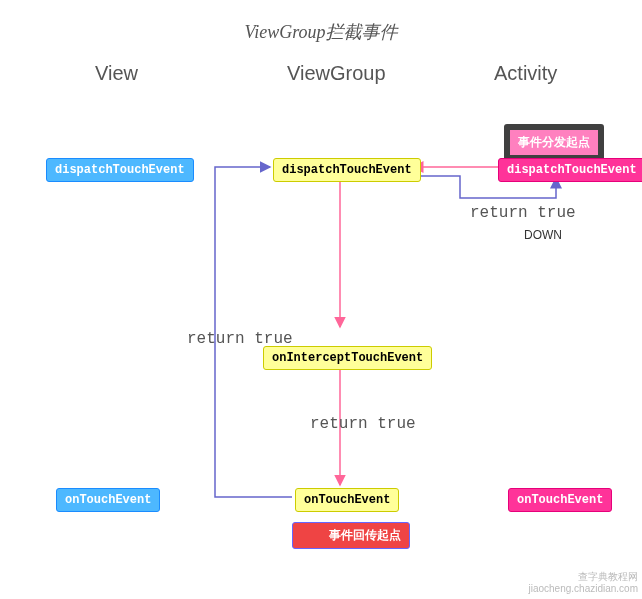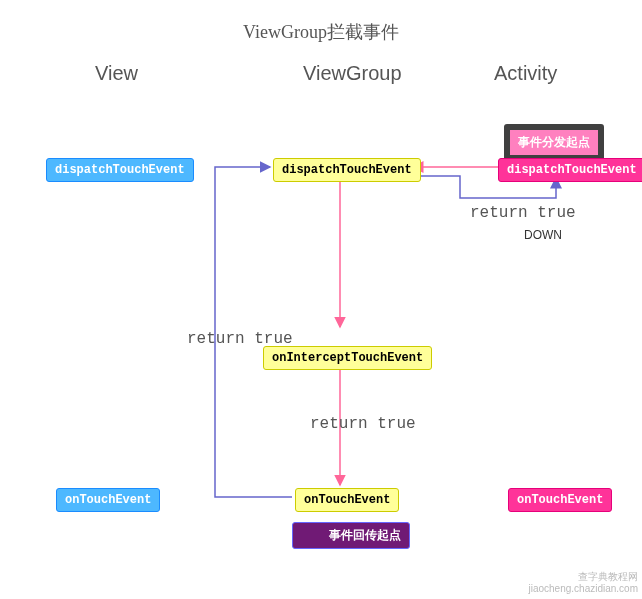--- a/index.html
+++ b/index.html
@@ -14,20 +14,21 @@
     overflow: hidden;
   }
   .title {
     position: absolute;
     width: 100%;
     text-align: center;
     font-size: 18px;
     color: #555;
     top: 20px;
     font-family: "SimSun", serif;
+    font-style: italic;
   }
   .col-header {
     position: absolute;
     font-size: 20px;
     color: #555;
     top: 62px;
   }
   .node {
     position: absolute;
     border-radius: 3px;
@@ -51,21 +52,21 @@
     background: #ff3399;
     border: 1px solid #e6007a;
     color: #fff;
   }
   .node-pinklight {
     background: #ff80bf;
     border: 6px solid #404040;
     color: #fff;
   }
   .node-purple {
-    background: #701a75;
+    background: #ef4444;
     border: 1px solid #6666ff;
     color: #fff;
     padding-left: 36px;
   }
   .edge-label {
     position: absolute;
     font-size: 16px;
     color: #555;
     font-family: "Courier New", monospace;
   }
@@ -117,21 +118,21 @@
   <line x1="340" y1="178" x2="340" y2="327" class="arrow-pink" marker-end="url(#ah-pink)"></line>
 
   <line x1="340" y1="352" x2="340" y2="485" class="arrow-pink" marker-end="url(#ah-pink)"></line>
 
   <path d="M 292 497 L 215 497 L 215 167 L 270 167" class="arrow-blue" marker-end="url(#ah-blue)"></path>
 </svg>
 
 <div class="title">ViewGroup拦截事件</div>
 
 <div class="col-header" style="left:95px">View</div>
-<div class="col-header" style="left:303px">ViewGroup</div>
+<div class="col-header" style="left:287px">ViewGroup</div>
 <div class="col-header" style="left:494px">Activity</div>
 
 <div class="node node-blue" style="left:46px; top:158px">dispatchTouchEvent</div>
 <div class="node node-blue" style="left:56px; top:488px">onTouchEvent</div>
 
 <div class="node node-yellow" style="left:273px; top:158px">dispatchTouchEvent</div>
 <div class="node node-yellow" style="left:263px; top:346px">onInterceptTouchEvent</div>
 <div class="node node-yellow" style="left:295px; top:488px">onTouchEvent</div>
 <div class="node node-purple" style="left:292px; top:522px">事件回传起点</div>
 

